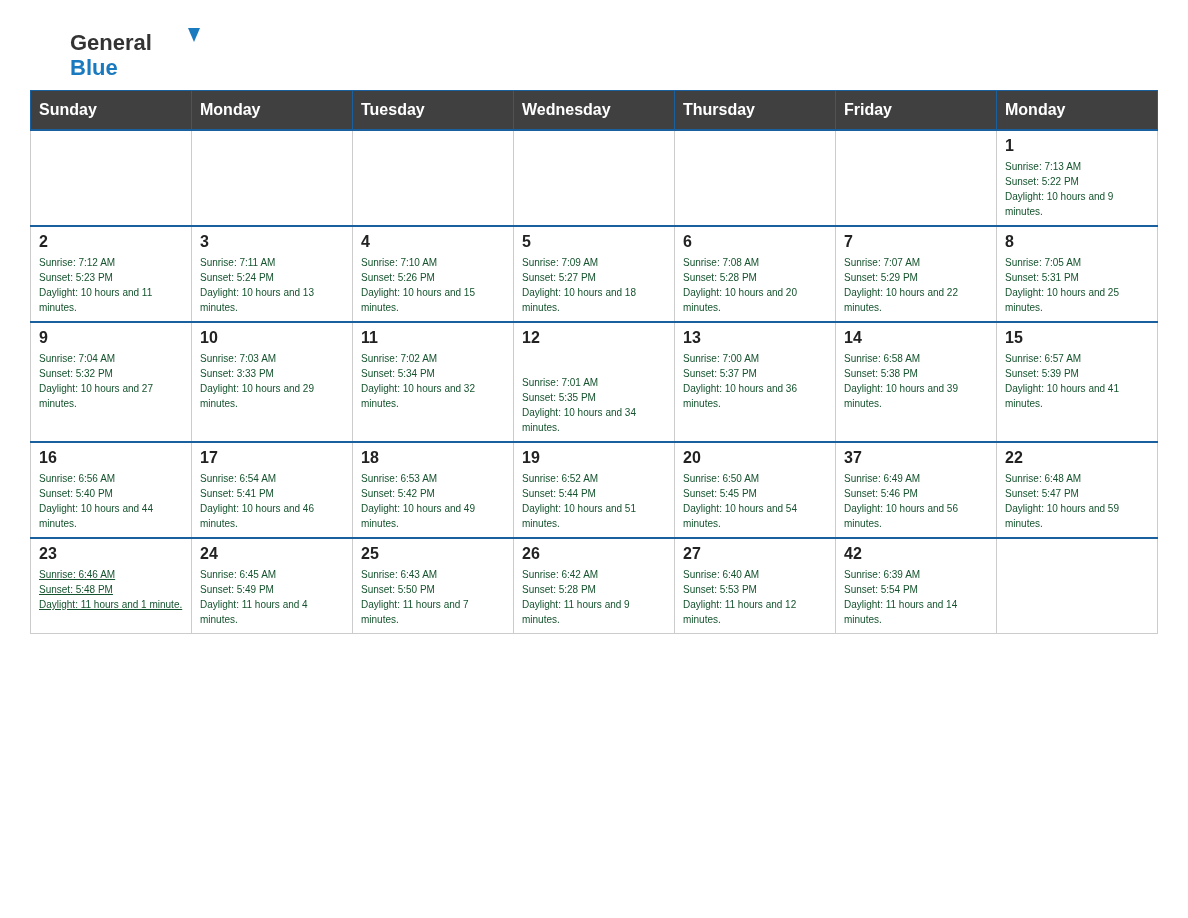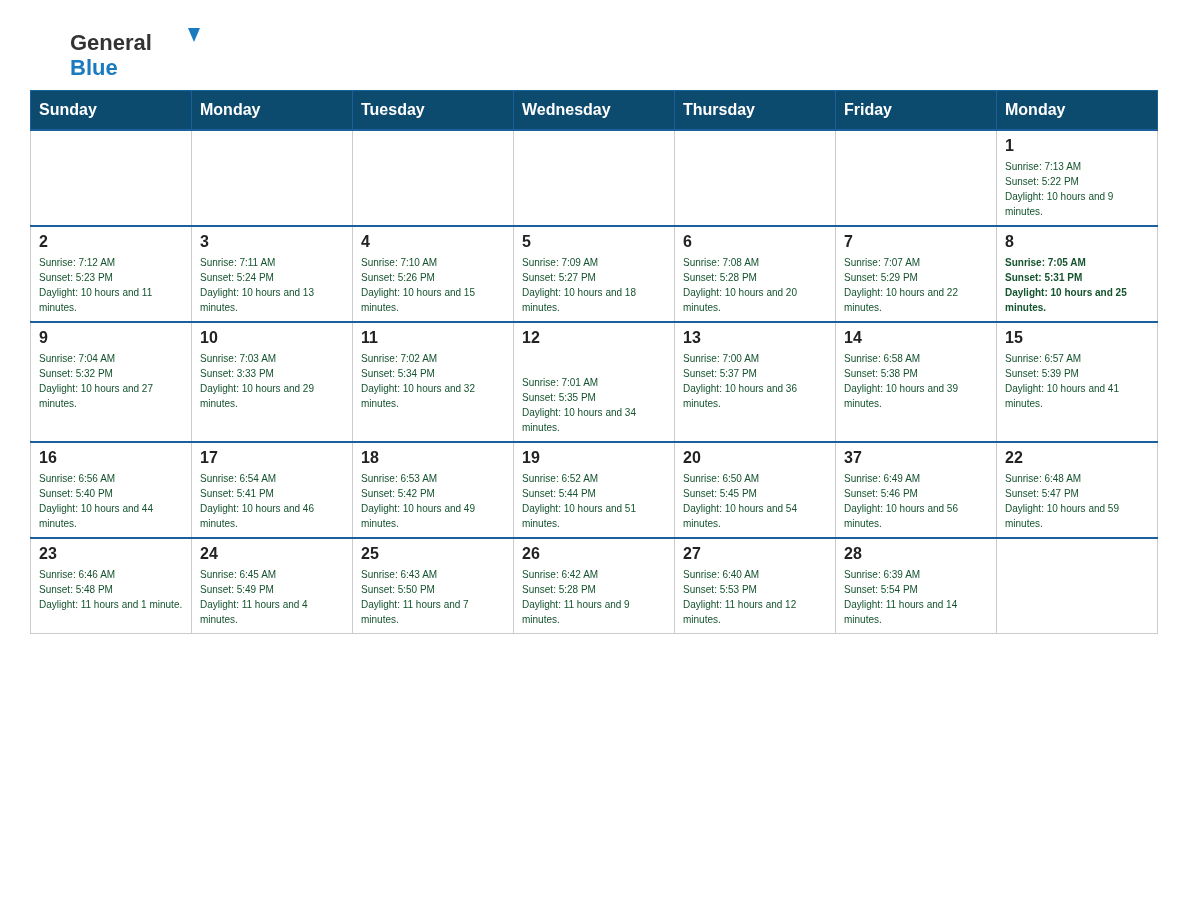--- a/index.html
+++ b/index.html
@@ -36,21 +36,21 @@
       font-size: 20px;
       color: #333;
       margin-top: 4px;
     }
     .calendar {
       width: 100%;
       border-collapse: collapse;
       margin-top: 10px;
     }
     .calendar th {
-      background-color: #0c4a6e;
+      background-color: #404040;
       color: #fff;
       font-size: 16px;
       font-weight: bold;
       padding: 10px 8px;
       text-align: left;
       border: 1px solid #1a5f9e;
     }
     .calendar td {
       vertical-align: top;
       border: 1px solid #ccc;
@@ -166,21 +166,21 @@
 Daylight: 10 hours and 20 minutes.</div>
         </td>
         <td>
           <span class="day-number">7</span>
           <div class="day-info" style="white-space: pre-line;">Sunrise: 7:07 AM
 Sunset: 5:29 PM
 Daylight: 10 hours and 22 minutes.</div>
         </td>
         <td>
           <span class="day-number">8</span>
-          <div class="day-info" style="white-space: pre-line; font-weight: bold;">Sunrise: 7:05 AM
+          <div class="day-info" style="white-space: pre-line;">Sunrise: 7:05 AM
 Sunset: 5:31 PM
 Daylight: 10 hours and 25 minutes.</div>
         </td>
       </tr>
       <tr>
         <td>
           <span class="day-number">9</span>
           <div class="day-info" style="white-space: pre-line;">Sunrise: 7:04 AM
 Sunset: 5:32 PM
 Daylight: 10 hours and 27 minutes.</div>
@@ -262,21 +262,21 @@
         <td>
           <span class="day-number">22</span>
           <div class="day-info" style="white-space: pre-line;">Sunrise: 6:48 AM
 Sunset: 5:47 PM
 Daylight: 10 hours and 59 minutes.</div>
         </td>
       </tr>
       <tr>
         <td>
           <span class="day-number">23</span>
-          <div class="day-info" style="white-space: pre-line;">Sunrise: 6:46 AM
+          <div class="day-info" style="white-space: pre-line; text-decoration: underline;">Sunrise: 6:46 AM
 Sunset: 5:48 PM
 Daylight: 11 hours and 1 minute.</div>
         </td>
         <td>
           <span class="day-number">24</span>
           <div class="day-info" style="white-space: pre-line;">Sunrise: 6:45 AM
 Sunset: 5:49 PM
 Daylight: 11 hours and 4 minutes.</div>
         </td>
         <td>
@@ -291,21 +291,21 @@
 Sunset: 5:28 PM
 Daylight: 11 hours and 9 minutes.</div>
         </td>
         <td>
           <span class="day-number">27</span>
           <div class="day-info" style="white-space: pre-line;">Sunrise: 6:40 AM
 Sunset: 5:53 PM
 Daylight: 11 hours and 12 minutes.</div>
         </td>
         <td>
-          <span class="day-number">28</span>
+          <span class="day-number">42</span>
           <div class="day-info" style="white-space: pre-line;">Sunrise: 6:39 AM
 Sunset: 5:54 PM
 Daylight: 11 hours and 14 minutes.</div>
         </td>
         <td class="empty-cell"></td>
       </tr>
     </tbody>
 </table>
 
 </body></html>

